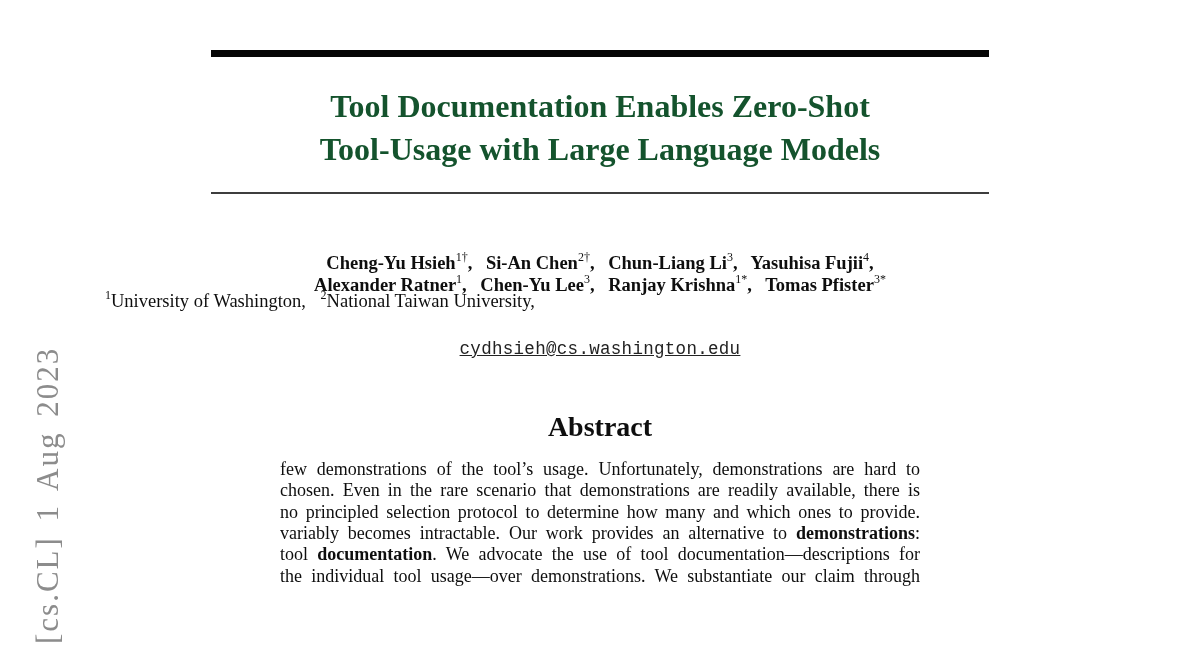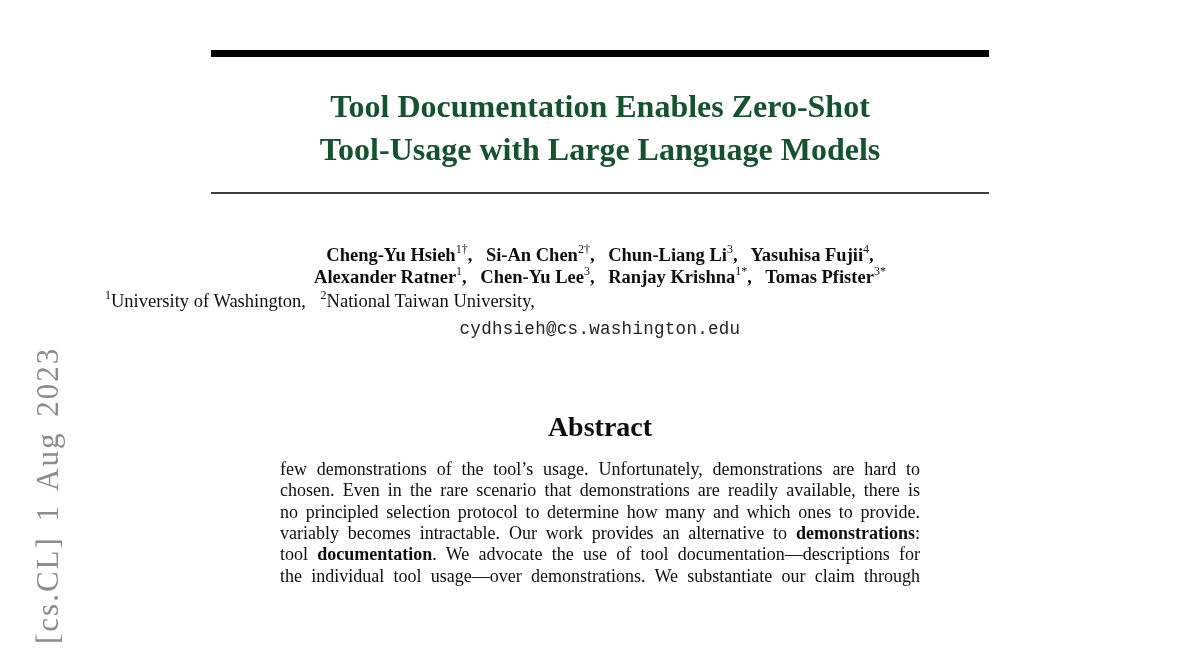--- a/index.html
+++ b/index.html
@@ -49,21 +49,21 @@
     width: 778px;
     text-align: center;
     font-size: 32px;
     font-weight: bold;
     line-height: 43px;
     color: #14532d;
   }
 
   .authors {
     position: absolute;
-    left: 100px; top: 244px;
+    left: 100px; top: 252px;
     width: 1000px;
     text-align: center;
     font-size: 18.5px;
     font-weight: bold;
     line-height: 22px;
   }
   .author { margin-right: 9px; white-space: nowrap; }
   .author:last-child { margin-right: 0; }
   .authors sup, .affils sup {
     font-weight: normal;
@@ -79,27 +79,28 @@
     left: 100px; top: 290px;
     width: 1000px;
     text-align: left;
     font-size: 18.5px;
     line-height: 22px;
   }
   .affil { margin: 0 5px; white-space: nowrap; }
 
   .email {
     position: absolute;
-    left: 100px; top: 319px;
+    left: 100px; top: 339px;
     width: 1000px;
     text-align: center;
     font-family: "Liberation Mono", monospace;
     font-size: 17.5px;
     letter-spacing: 0.3px;
     color: #222222;
+    text-decoration: underline;
   }
 
   .abs-heading {
     position: absolute;
     left: 211px; top: 411px;
     width: 778px;
     text-align: center;
     font-size: 28px;
     font-weight: bold;
   }

